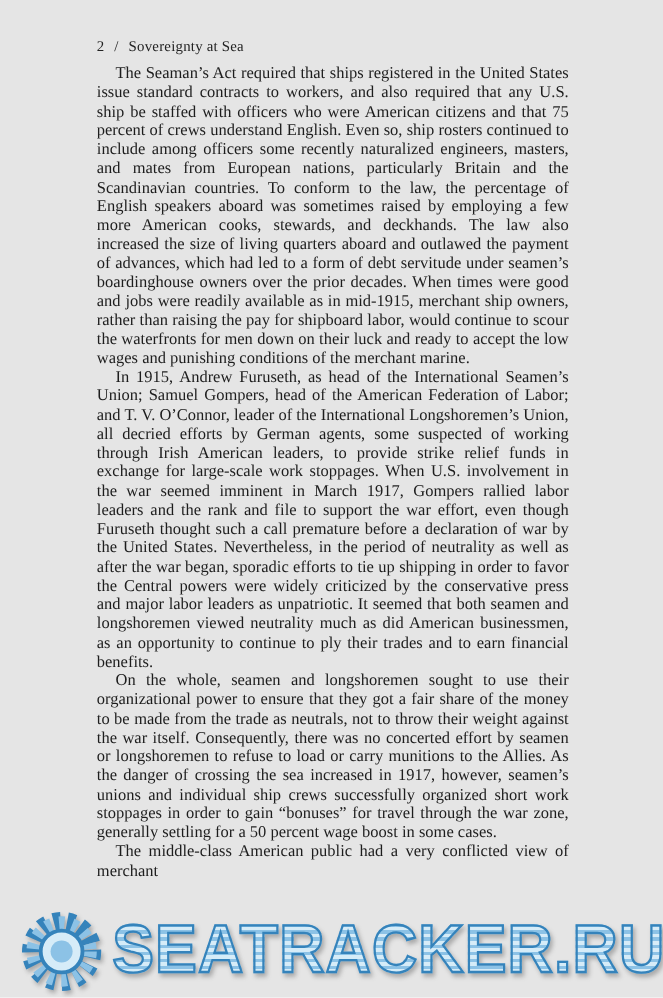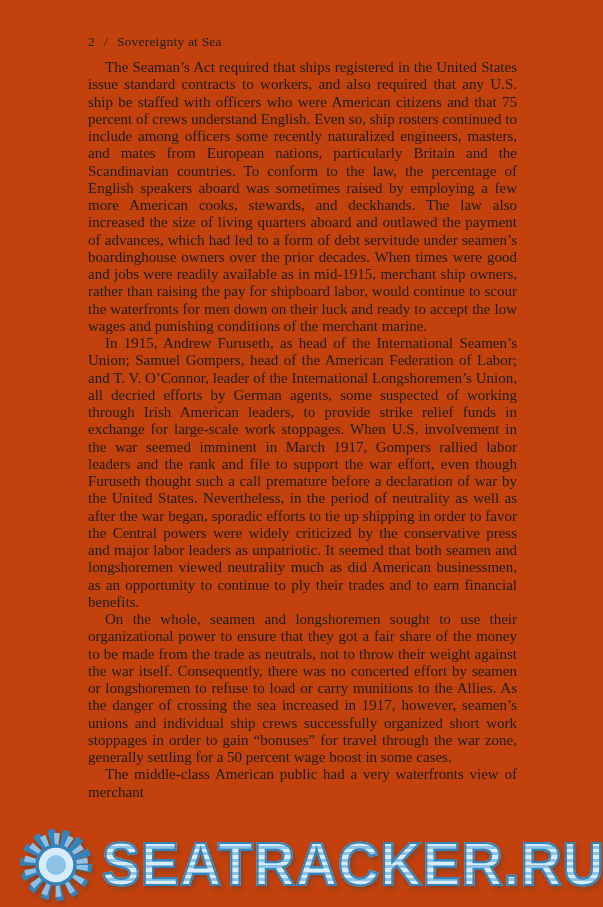--- a/index.html
+++ b/index.html
@@ -4,21 +4,21 @@
 <style>
   html, body {
     margin: 0;
     padding: 0;
     background: #ffffff;
   }
   .page {
     position: relative;
     width: 603px;
     height: 907px;
-    background: #c2410c;
+    background: #e5e5e5;
     font-family: "Liberation Serif", serif;
     color: #1d1d1d;
     overflow: hidden;
   }
   .running-header {
     position: absolute;
     top: 34px;
     left: 88px;
     font-size: 13.5px;
     letter-spacing: 0.2px;
@@ -80,21 +80,21 @@
 <div class="page">
 
   <div class="running-header">
     <span>2</span><span class="sep">/</span><span>Sovereignty at Sea</span>
   </div>
 
   <div class="text-block">
     <p>The Seaman’s Act required that ships registered in the United States issue standard contracts to workers, and also required that any U.S. ship be staffed with officers who were American citizens and that 75 percent of crews understand English. Even so, ship rosters continued to include among officers some recently naturalized engineers, masters, and mates from European nations, particularly Britain and the Scandinavian countries. To conform to the law, the percentage of English speakers aboard was sometimes raised by employing a few more American cooks, stewards, and deckhands. The law also increased the size of living quarters aboard and outlawed the payment of advances, which had led to a form of debt servitude under seamen’s boardinghouse owners over the prior decades. When times were good and jobs were readily available as in mid-1915, merchant ship owners, rather than raising the pay for shipboard labor, would continue to scour the waterfronts for men down on their luck and ready to accept the low wages and punishing conditions of the merchant marine.</p>
     <p>In 1915, Andrew Furuseth, as head of the International Seamen’s Union; Samuel Gompers, head of the American Federation of Labor; and T. V. O’Connor, leader of the International Longshoremen’s Union, all decried efforts by German agents, some suspected of working through Irish American leaders, to provide strike relief funds in exchange for large-scale work stoppages. When U.S. involvement in the war seemed imminent in March 1917, Gompers rallied labor leaders and the rank and file to support the war effort, even though Furuseth thought such a call premature before a declaration of war by the United States. Nevertheless, in the period of neutrality as well as after the war began, sporadic efforts to tie up shipping in order to favor the Central powers were widely criticized by the conservative press and major labor leaders as unpatriotic. It seemed that both seamen and longshoremen viewed neutrality much as did American businessmen, as an opportunity to continue to ply their trades and to earn financial benefits.</p>
     <p>On the whole, seamen and longshoremen sought to use their organizational power to ensure that they got a fair share of the money to be made from the trade as neutrals, not to throw their weight against the war itself. Consequently, there was no concerted effort by seamen or longshoremen to refuse to load or carry munitions to the Allies. As the danger of crossing the sea increased in 1917, however, seamen’s unions and individual ship crews successfully organized short work stoppages in order to gain “bonuses” for travel through the war zone, generally settling for a 50 percent wage boost in some cases.</p>
-    <p>The middle-class American public had a very waterfronts view of merchant</p>
+    <p>The middle-class American public had a very conflicted view of merchant</p>
   </div>
 
   <div class="watermark">
     <svg class="wm-sun" width="80" height="80" viewBox="0 0 80 80" aria-hidden="true">
       <circle cx="40" cy="42" r="27" fill="none" stroke="#3583bb" stroke-width="18" stroke-dasharray="6 6"></circle>
       <circle cx="40" cy="42" r="26" fill="none" stroke="#8cc2e6" stroke-width="12" stroke-dasharray="5 7"></circle>
       <circle cx="40" cy="42" r="19" fill="#d6ecf8" stroke="#3583bb" stroke-width="3.5"></circle>
       <circle cx="40" cy="42" r="10" fill="#8cc2e6"></circle>
     </svg>
     <span class="wm-text">SEATRACKER.RU</span>

